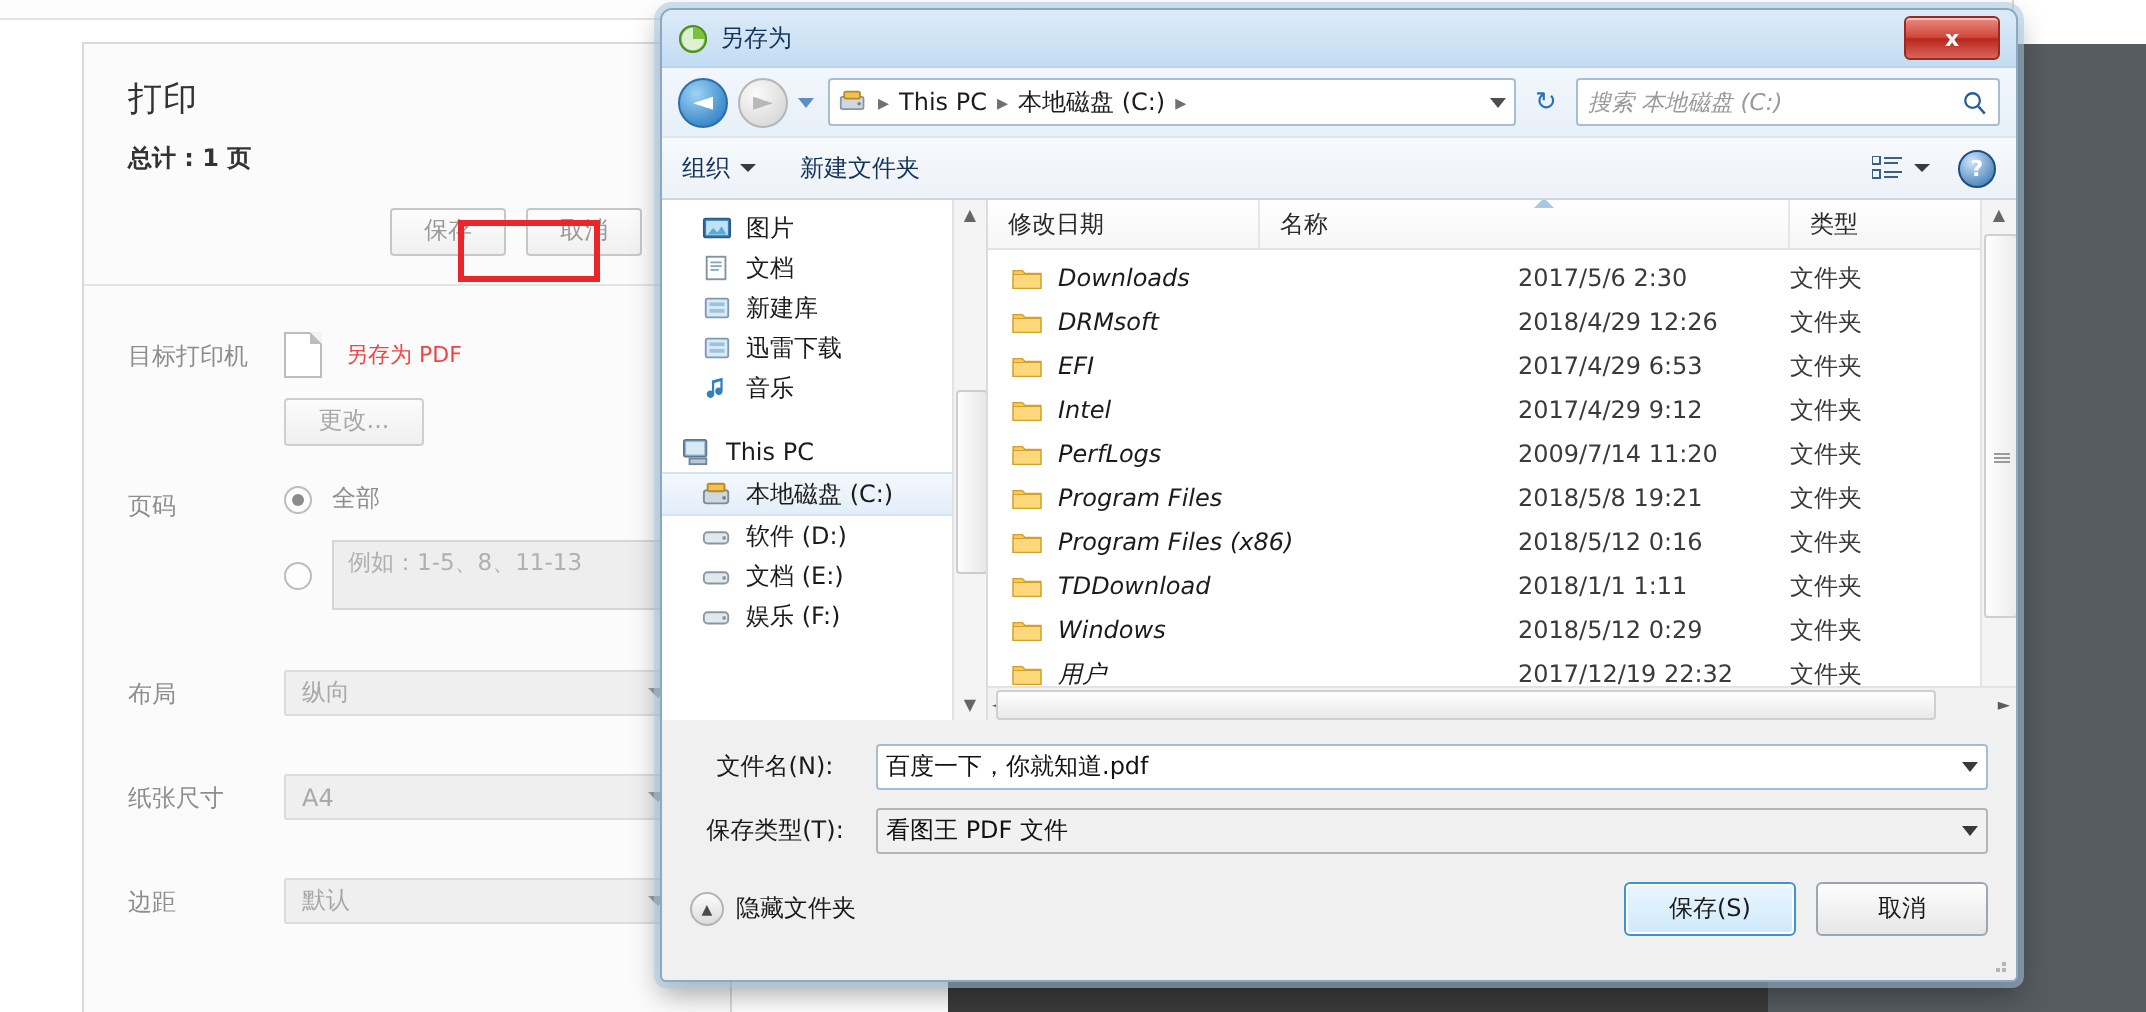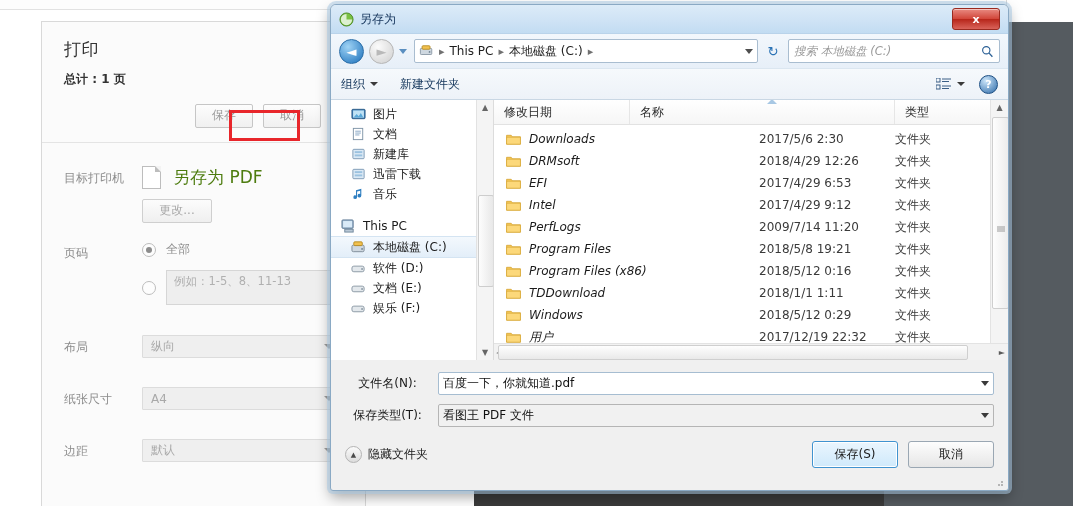--- a/index.html
+++ b/index.html
@@ -38,21 +38,21 @@
     border:3px solid #e8262b;box-sizing:border-box;pointer-events:none;
   }
   .pp-sep{height:1px;background:#e4e4e4;margin:0;}
   .pp-body{padding:14px 0 0 0;}
   .pp-row{display:flex;align-items:flex-start;padding:9px 0 9px 0;min-height:34px;}
   .pp-label{width:100px;padding-left:22px;box-sizing:border-box;font-size:12px;color:#8d8d8d;padding-top:4px;}
   .pp-field{flex:1;padding-right:22px;}
   .pp-printer{display:flex;align-items:center;gap:12px;}
   .doc-icon{width:17px;height:21px;background:#fff;border:1px solid #bdbdbd;position:relative;}
   .doc-icon:after{content:"";position:absolute;right:-1px;top:-1px;border-width:0 6px 6px 0;border-style:solid;border-color:#fff #f3f3f3 #bdbdbd #bdbdbd;}
-  .printer-name{font-size:17px;color:#4d7c0f;}
+  .printer-name{font-size:11px;color:#ef4444;}
   .chg-btn{margin-top:10px;display:inline-block;min-width:52px;height:22px;line-height:20px;text-align:center;
            font-size:12px;border:1px solid #cfcfcf;border-radius:2px;color:#a8a8a8;background:linear-gradient(#fcfcfc,#efefef);padding:0 8px;}
   .radio-line{display:flex;align-items:center;gap:10px;margin-bottom:12px;}
   .radio{width:12px;height:12px;border-radius:50%;border:1px solid #bdbdbd;background:#fdfdfd;position:relative;flex:none;}
   .radio.on:after{content:"";position:absolute;left:3px;top:3px;width:6px;height:6px;border-radius:50%;background:#8c8c8c;}
   .radio-label{font-size:12px;color:#8d8d8d;}
   .range-input{
     flex:1;height:35px;line-height:21px;border:1px solid #d6d6d6;background:#eeeeee;
     color:#b0b0b0;font-size:11.5px;padding:0 7px;box-sizing:border-box;max-width:180px;
   }

